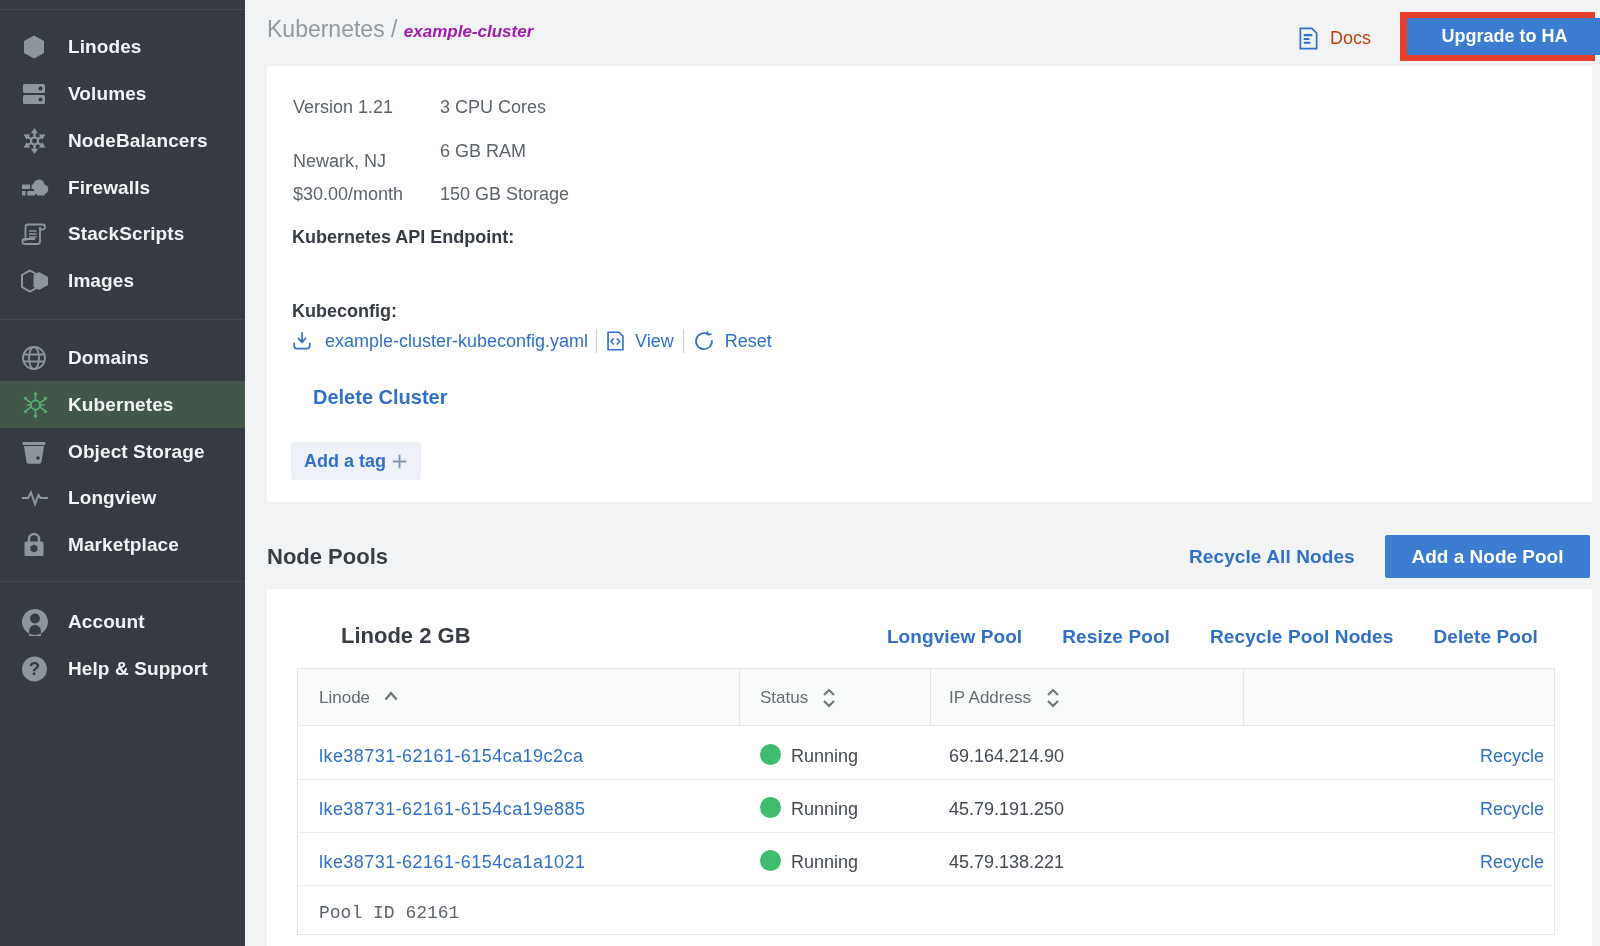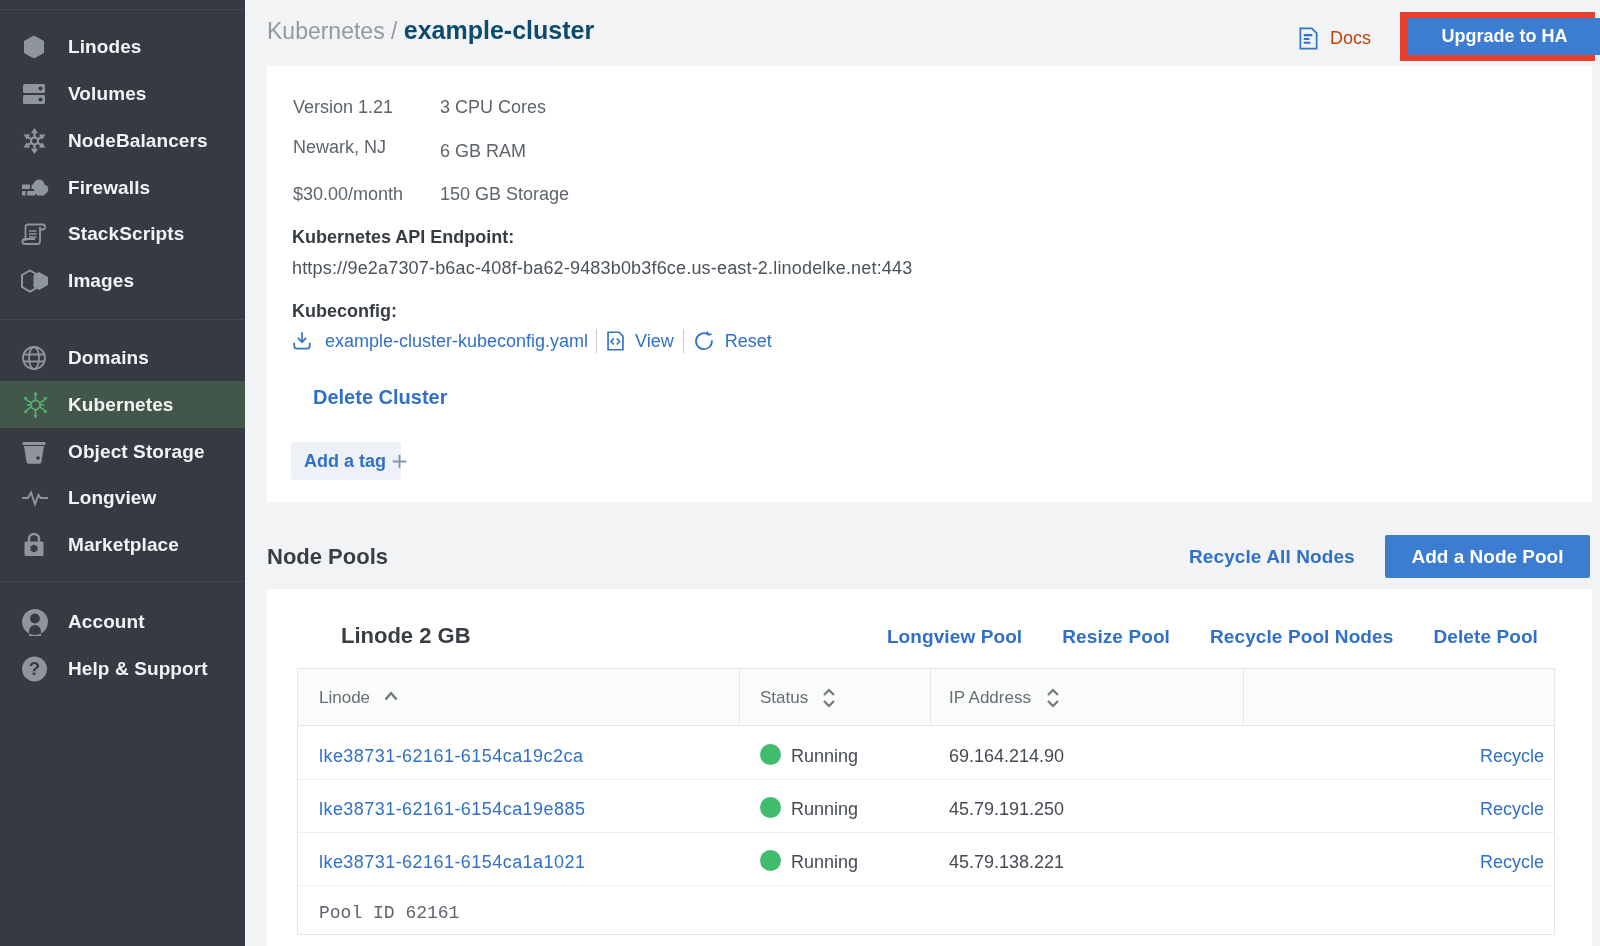--- a/index.html
+++ b/index.html
@@ -11,21 +11,21 @@
   #sidebar { position:absolute; left:0; top:0; width:245px; height:946px; background:#363a42; }
   .navitem { position:absolute; left:0; width:245px; height:47px; }
   .navitem svg { position:absolute; left:21px; top:50%; transform:translateY(-50%); }
   .navitem .txt { position:absolute; left:68px; top:50%; transform:translateY(-50%); color:#f2f3f5; font-size:19px; font-weight:bold; letter-spacing:0.1px; white-space:nowrap; }
   .navsel { background:#42574a; }
   .navdiv { position:absolute; left:0; width:245px; height:1px; background:#45494f; }
 
   
   #main { position:absolute; left:245px; top:0; width:1355px; height:946px; background:#f2f3f4; }
   .crumb { position:absolute; left:22px; top:16px; font-size:23px; color:#94999f; white-space:nowrap; }
-  .crumb b { color:#0c4a6e; font-weight:bold; font-size:25px; }
+  .crumb b { color:#a21caf; font-weight:bold; font-size:17px;font-style:italic; }
   .docs { position:absolute; top:27px; left:1052px; width:130px; height:24px; }
   .docs span { position:absolute; left:33px; top:1px; color:#c2410c; font-size:18px; }
   .redbox { position:absolute; left:1155px; top:12px; width:195px; height:49px; background:#e5402d; }
   .bluebtn { position:absolute; background:#3c7dd2; color:#fff; font-weight:bold; font-size:18px; text-align:center; border-radius:2px; white-space:nowrap; }
   .redbox .bluebtn { left:7px; top:6px; width:195px; height:37px; line-height:37px; border-radius:0; }
 
   
   #panel1 { position:absolute; left:22px; top:66px; width:1325px; height:436px; background:#ffffff; }
   .body18 { font-size:18px; color:#5d646c; white-space:nowrap; }
   .lbl { font-size:18px; color:#363c44; font-weight:bold; white-space:nowrap; }
@@ -172,27 +172,26 @@
     </svg>
     <span>Docs</span>
   </div>
   <div class="redbox">
       <div class="bluebtn">Upgrade to HA</div>
     </div>
 
   <div id="panel1">
     <div class="abs body18" style="left:26px;  top:31px;">Version 1.21</div>
     <div class="abs body18" style="left:173px; top:31px;">3 CPU Cores</div>
-    <div class="abs body18" style="left:26px;  top:71px;text-align:center;">Newark, NJ</div>
+    <div class="abs body18" style="left:26px;  top:85px;text-align:center;">Newark, NJ</div>
     <div class="abs body18" style="left:173px; top:75px;">6 GB RAM</div>
     <div class="abs body18" style="left:26px;  top:118px;">$30.00/month</div>
     <div class="abs body18" style="left:173px; top:118px;">150 GB Storage</div>
 
     <div class="abs lbl" style="left:25px; top:161px;">Kubernetes API Endpoint:</div>
-    <div class="abs body18" style="left:25px; top:192px; color:#4b525b; letter-spacing:0.18px;">https://9e2a7307-b6ac-408f-ba62-9483b0b3f6ce.us-east-2.linodelke.net:443</div>
     <div class="abs lbl" style="left:25px; top:235px;">Kubeconfig:</div>
 
     <div class="abs" style="left:24px; top:263px; height:24px; display:flex; align-items:center; white-space:nowrap;">
       <svg width="22" height="22" viewBox="0 0 24 24" fill="none" stroke="#3273c9" stroke-width="1.9">
           <path d="M12 2.5 V12.8 M7.6 8.6 L12 13.4 L16.4 8.6"></path>
           <path d="M3.5 13.8 V17.2 a3.2 3.2 0 0 0 3.2 3.2 H17.3 a3.2 3.2 0 0 0 3.2 -3.2 V13.8"></path>
         </svg>
       <span class="bluelink" style="font-size:18px; margin-left:12px;">example-cluster-kubeconfig.yaml</span>
       <span style="display:inline-block; width:1px; height:24px; background:#c9cdd2; margin:0 8px;"></span>
       <svg width="21" height="22" viewBox="0 0 24 24" fill="none" stroke="#3273c9" stroke-width="1.9">
@@ -203,21 +202,21 @@
       <span style="display:inline-block; width:1px; height:24px; background:#c9cdd2; margin:0 9px;"></span>
       <svg width="22" height="22" viewBox="0 0 24 24" fill="none" stroke="#3273c9" stroke-width="1.9">
           <path d="M16.1 4.6 A8.7 8.7 0 1 0 20.6 11.2"></path>
           <path d="M15.4 1.6 L16.6 5.1 L20.2 4.4"></path>
         </svg>
       <span class="bluelink" style="font-size:18px; margin-left:10px;">Reset</span>
     </div>
 
     <div class="abs bluelink" style="left:46px; top:320px; font-size:20px; font-weight:bold;">Delete Cluster</div>
 
-    <div class="abs" style="left:24px; top:376px; width:110px; height:38px; background:#eef2f8; border-radius:3px;">
+    <div class="abs" style="left:24px; top:376px; width:130px; height:38px; background:#eef2f8; border-radius:3px;">
       <span class="bluelink abs" style="left:13px; top:9px; font-size:18px; font-weight:bold;">Add a tag</span>
       <svg class="abs" style="left:100px; top:11px;" width="17" height="17" viewBox="0 0 20 20" stroke="#8496ab" stroke-width="2.2" fill="none">
           <path d="M10 2 V18 M2 10 H18"></path>
         </svg>
     </div>
   </div>
 
   <div class="abs h2" style="left:22px; top:544px;">Node Pools</div>
   <div class="abs blueaction" style="left:944px; top:546px;">Recycle All Nodes</div>
   <div class="bluebtn" style="left:1140px; top:535px; width:205px; height:43px; line-height:43px; font-size:19px;">Add a Node Pool</div>

